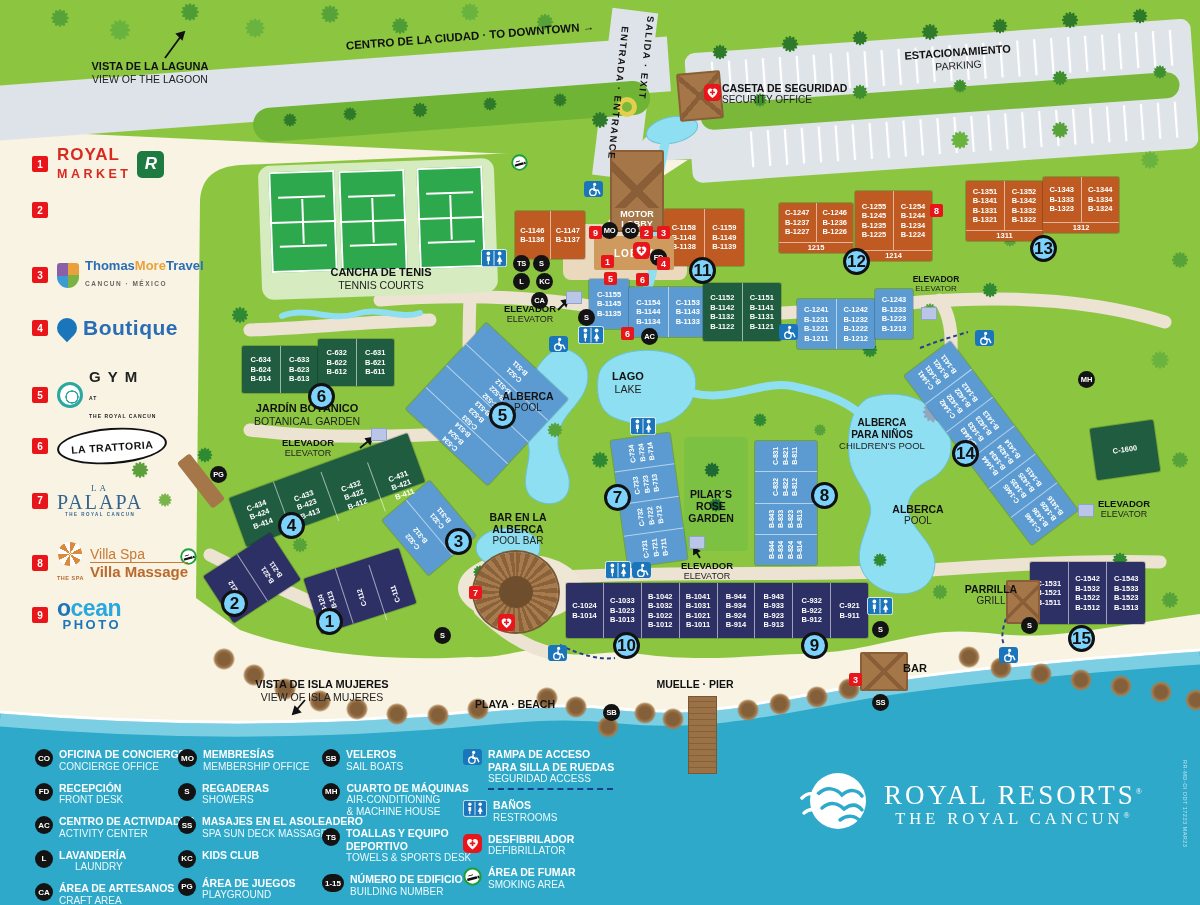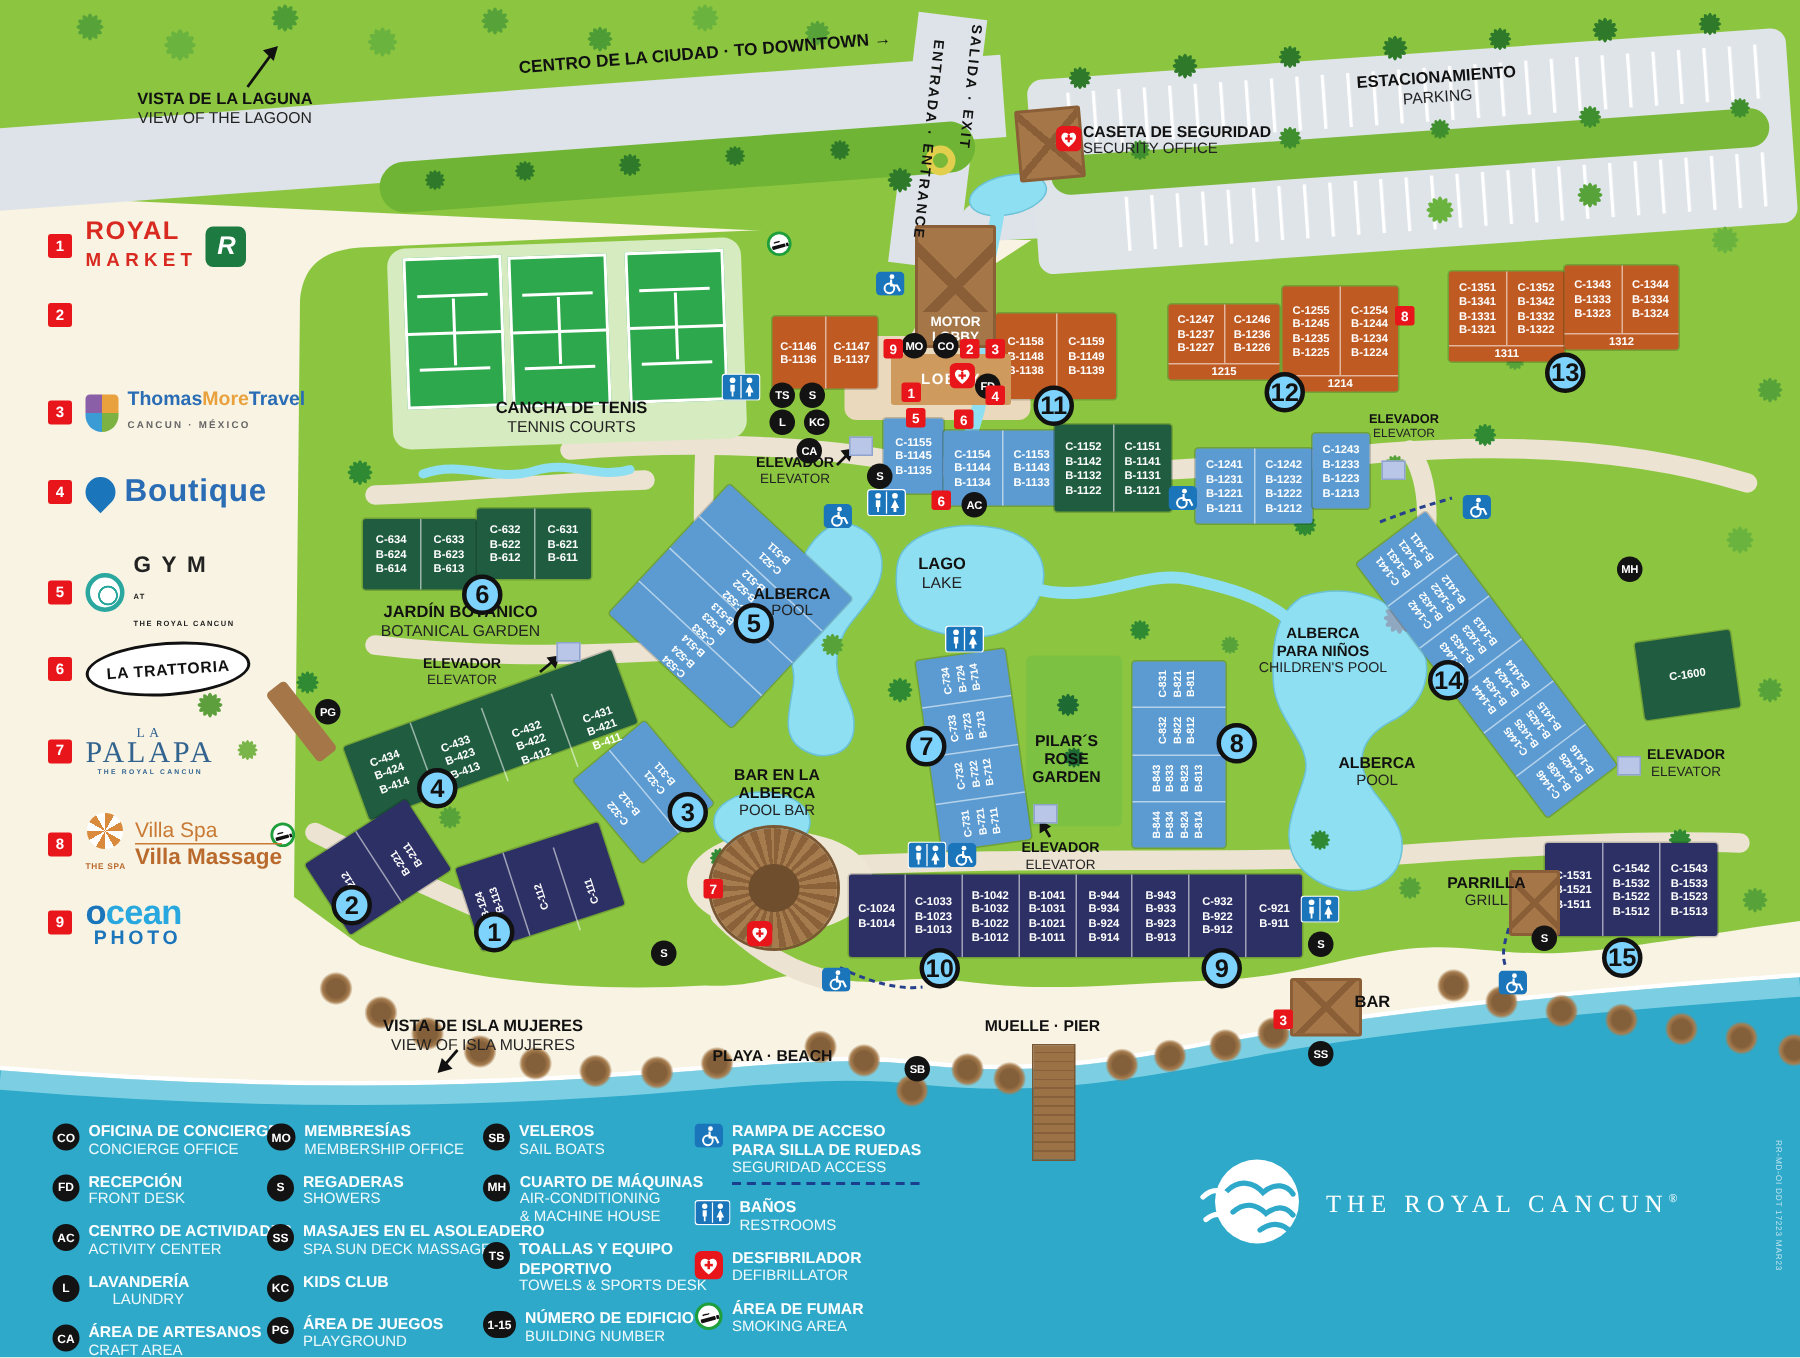--- a/index.html
+++ b/index.html
@@ -1234,20 +1234,21 @@
         <path d="M18,26 C26,18 36,20 42,27 C50,20 58,22 62,28"></path>
         <path d="M22,40 C30,33 38,35 44,41 C52,35 58,37 62,42"></path>
       </g>
       <g stroke="#ffffff" stroke-width="3.5" fill="none" stroke-linecap="round">
         <path d="M2,30 C8,24 14,25 18,29"></path>
         <path d="M4,45 C10,40 16,41 20,45"></path>
       </g>
       <path d="M40,52 C48,46 56,48 60,53" stroke="#2ea9ca" stroke-width="3.5" fill="none" stroke-linecap="round"></path>
     </svg>
     <div>
+      <div class="brand-main"><span>ROYAL RESORTS</span><sup>®</sup></div>
       <div class="brand-sub"><span>THE ROYAL CANCUN</span><sup>®</sup></div>
     </div>
   </div>
   <div id="print-code">RR-MD-OI DDT 17223 MAR23</div>
 
   <div class="vlab" style="left:641px;top:16px;font-size:9.5px;transform:rotate(6deg);">SALIDA · EXIT</div>
   <div class="vlab" style="left:613px;top:26px;font-size:9.5px;transform:rotate(6deg);">ENTRADA · ENTRANCE</div>
 
   <div class="tplat" style="left:260px;top:162px;width:236px;height:134px;transform:rotate(-2deg);"></div>
   <div class="court" style="left:270px;top:171px;width:62px;height:97px;transform:rotate(-2deg);"></div>

